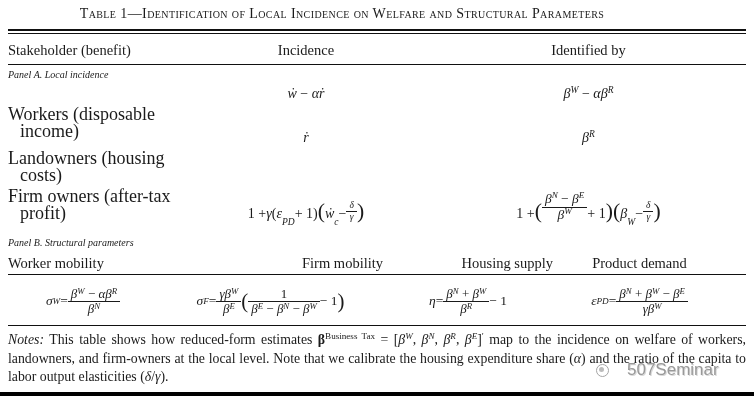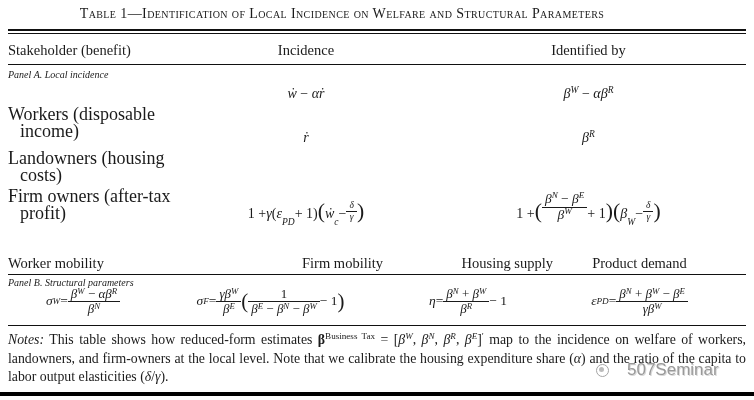--- a/index.html
+++ b/index.html
@@ -18,21 +18,21 @@
   .r2{top:274px;border-top-width:1.5px;}
   .r3{top:325px;}
   .bottom-bar{top:392px;left:0;width:754px;height:4px;background:#000;}
 
   .grid-a{left:8px;width:738px;display:grid;grid-template-columns:198px 200px 1fr;}
   .grid-a .c2{text-align:center;}
   .grid-a .c3{text-align:center;padding-left:25px;}
   .hdr-row{top:42px;font-size:14.5px;}
   .panel-head{left:8px;font-style:italic;font-size:10px;}
   .ph-a{top:69px;}
-  .ph-b{top:237px;margin-top:40px;}
+  .ph-b{top:237px;}
   .label{font-size:18px;line-height:17px;margin-top:20px;}
   .label .indent{padding-left:12px;}
   .math{font-size:14px;}
   .row-w{top:86px;}
   .row-l{top:130px;}
   .row-f{top:168px;}
   .row-f .c2,.row-f .c3{display:flex;align-items:flex-end;justify-content:center;min-height:44px;}
 
   .grid-b{left:8px;width:738px;display:grid;grid-template-columns:150px 225px 170px 1fr;}
   .pb-hdr{top:255px;font-size:14.5px;}

